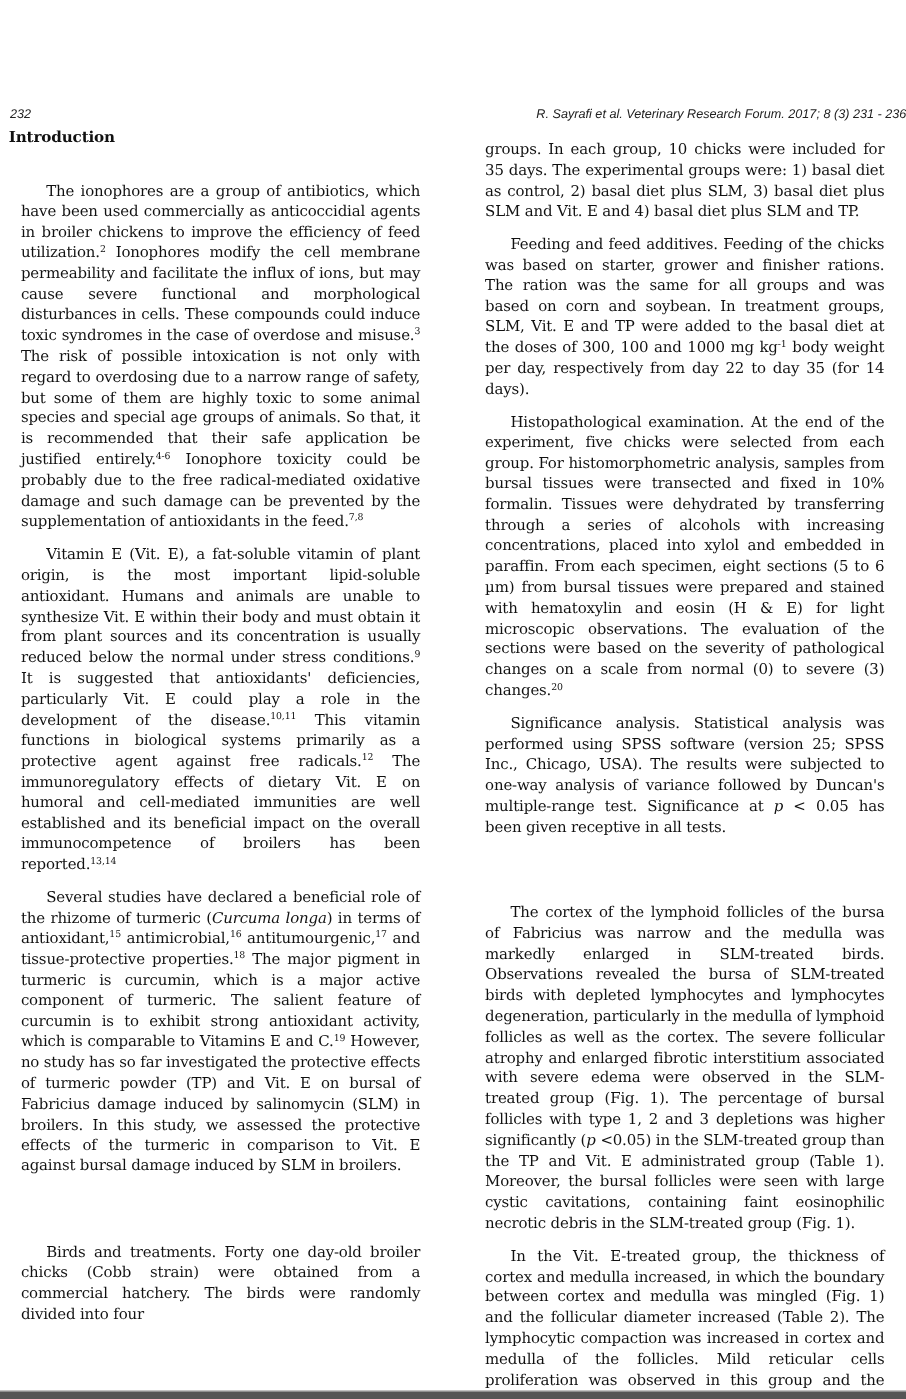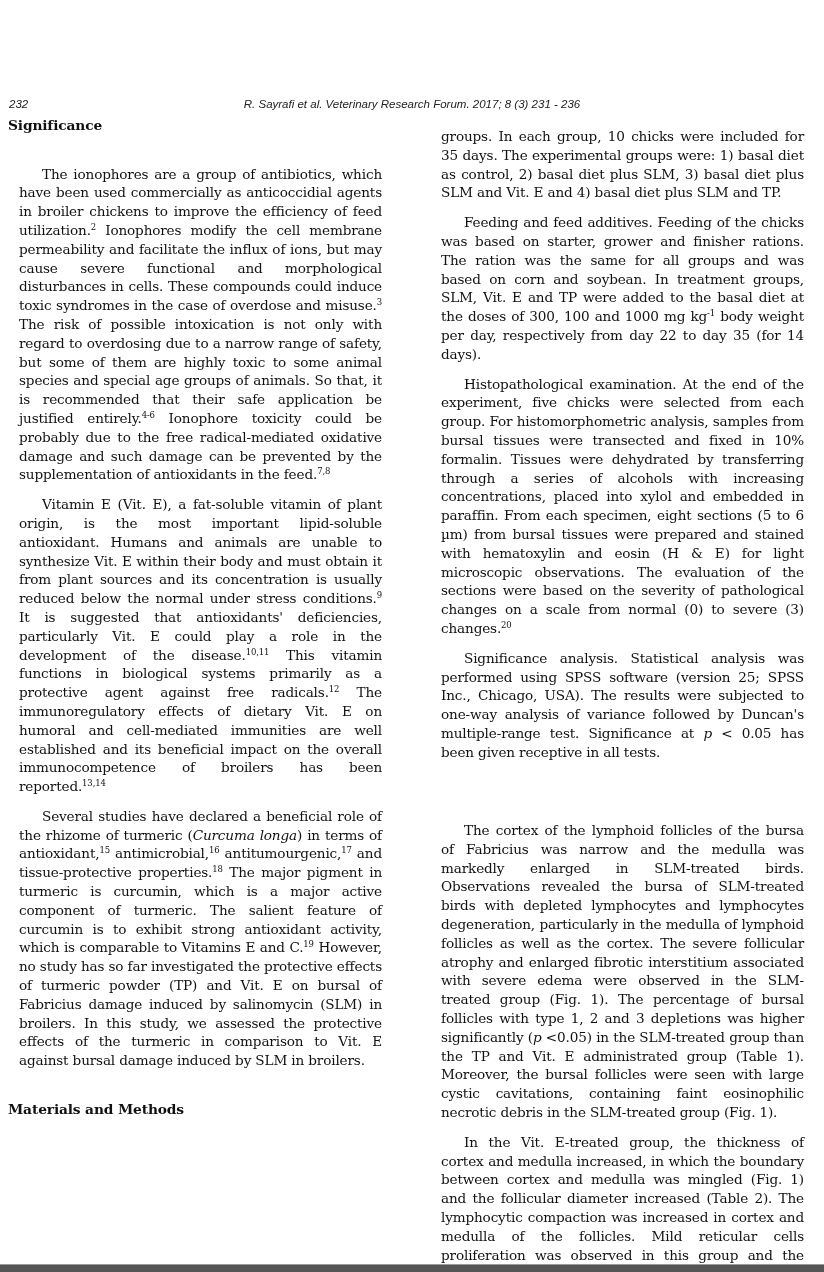--- a/index.html
+++ b/index.html
@@ -5,21 +5,21 @@
   html, body { margin: 0; padding: 0; }
   body {
     width: 824px; height: 1272px; background: #ffffff; position: relative; overflow: hidden;
     font-family: "DejaVu Serif", "Liberation Serif", serif; color: #111;
   }
   .running-head {
     position: absolute; top: 58px; left: 0; width: 824px; height: 18px;
     font-family: "Liberation Sans", sans-serif; font-style: italic; font-size: 11.5px; color: #222; margin-top: 40px;
   }
   .running-head .pg { position: absolute; left: 9px; top: 0; }
-  .running-head .cite { position: absolute; left: 0; width: 824px; text-align: center; top: 0; }
+  .running-head .cite { position: absolute; left: 0; width: 824px; text-align: right; top: 0; }
   .col {
     position: absolute; top: 116px; width: 385px;
     font-size: 13.6px; line-height: 18.8px; text-align: justify; letter-spacing: -0.15px;
   }
   .col.left { left: 8px; }
   .col.right { left: 430px; }
   h2 { font-size: 13.8px; font-weight: bold; margin: 0; line-height: 18.8px; }
   .sec-gap { height: 18.8px; }
   p { margin: 11px; text-indent: 23px; }
   p.noindent { text-indent: 0; }
@@ -31,28 +31,28 @@
 </style>
 </head>
 <body>
 
 <div class="running-head">
   <span class="pg">232</span>
   <span class="cite">R. Sayrafi et al. Veterinary Research Forum. 2017; 8 (3) 231 - 236</span>
 </div>
 
 <div class="col left">
-  <h2>Significance</h2>
+  <h2>Introduction</h2>
   <div class="sec-gap"></div>
   <p><span>The ionophores are a group of antibiotics, which have been used commercially as anticoccidial agents in broiler chickens to improve the efficiency of feed utilization.</span><sup>2</sup><span> Ionophores modify the cell membrane permeability and facilitate the influx of ions, but may cause severe functional and morphological disturbances in cells. These compounds could induce toxic syndromes in the case of overdose and misuse.</span><sup>3</sup><span> The risk of possible intoxication is not only with regard to overdosing due to a narrow range of safety, but some of them are highly toxic to some animal species and special age groups of animals. So that, it is recommended that their safe application be justified entirely.</span><sup>4-6</sup><span> Ionophore toxicity could be probably due to the free radical-mediated oxidative damage and such damage can be prevented by the supplementation of antioxidants in the feed.</span><sup>7,8</sup></p>
   <p><span>Vitamin E (Vit. E), a fat-soluble vitamin of plant origin, is the most important lipid-soluble antioxidant. Humans and animals are unable to synthesize Vit. E within their body and must obtain it from plant sources and its concentration is usually reduced below the normal under stress conditions.</span><sup>9</sup><span> It is suggested that antioxidants' deficiencies, particularly Vit. E could play a role in the development of the disease.</span><sup>10,11</sup><span> This vitamin functions in biological systems primarily as a protective agent against free radicals.</span><sup>12</sup><span> The immunoregulatory effects of dietary Vit. E on humoral and cell-mediated immunities are well established and its beneficial impact on the overall immunocompetence of broilers has been reported.</span><sup>13,14</sup></p>
   <p><span>Several studies have declared a beneficial role of the rhizome of turmeric (</span><span class="i">Curcuma longa</span><span>) in terms of antioxidant,</span><sup>15</sup><span> antimicrobial,</span><sup>16</sup><span> antitumourgenic,</span><sup>17</sup><span> and tissue-protective properties.</span><sup>18</sup><span> The major pigment in turmeric is curcumin, which is a major active component of turmeric. The salient feature of curcumin is to exhibit strong antioxidant activity, which is comparable to Vitamins E and C.</span><sup>19</sup><span> However, no study has so far investigated the protective effects of turmeric powder (TP) and Vit. E on bursal of Fabricius damage induced by salinomycin (SLM) in broilers. In this study, we assessed the protective effects of the turmeric in comparison to Vit. E against bursal damage induced by SLM in broilers.</span></p>
   <div class="sec-gap"></div>
-  <h2>Materials and Methods</h2>
   <div class="sec-gap"></div>
+  <p><span class="b">Birds and treatments.</span><span> Forty one day-old broiler chicks (Cobb strain) were obtained from a commercial hatchery. The birds were randomly divided into four</span></p>
 </div>
 
 <div class="col right">
   <p class="noindent">groups. In each group, 10 chicks were included for 35 days. The experimental groups were: 1) basal diet as control, 2) basal diet plus SLM, 3) basal diet plus SLM and Vit. E and 4) basal diet plus SLM and TP.</p>
   <p><span class="b">Feeding and feed additives.</span><span> Feeding of the chicks was based on starter, grower and finisher rations. The ration was the same for all groups and was based on corn and soybean. In treatment groups, SLM, Vit. E and TP were added to the basal diet at the doses of 300, 100 and 1000 mg kg</span><sup>-1</sup><span> body weight per day, respectively from day 22 to day 35 (for 14 days).</span></p>
   <p><span class="b">Histopathological examination.</span><span> At the end of the experiment, five chicks were selected from each group. For histomorphometric analysis, samples from bursal tissues were transected and fixed in 10% formalin. Tissues were dehydrated by transferring through a series of alcohols with increasing concentrations, placed into xylol and embedded in paraffin. From each specimen, eight sections (5 to 6 µm) from bursal tissues were prepared and stained with hematoxylin and eosin (H &amp; E) for light microscopic observations. The evaluation of the sections were based on the severity of pathological changes on a scale from normal (0) to severe (3) changes.</span><sup>20</sup></p>
   <p><span class="b">Significance analysis.</span><span> Statistical analysis was performed using SPSS software (version 25; SPSS Inc., Chicago, USA). The results were subjected to one-way analysis of variance followed by Duncan's multiple-range test. Significance at </span><span class="i">p</span><span> &lt; 0.05 has been given receptive in all tests.</span></p>
   <div class="sec-gap"></div>
   <div class="sec-gap"></div>
   <p><span>The cortex of the lymphoid follicles of the bursa of Fabricius was narrow and the medulla was markedly enlarged in SLM-treated birds. Observations revealed the bursa of SLM-treated birds with depleted lymphocytes and lymphocytes degeneration, particularly in the medulla of lymphoid follicles as well as the cortex. The severe follicular atrophy and enlarged fibrotic interstitium associated with severe edema were observed in the SLM-treated group (Fig. 1). The percentage of bursal follicles with type 1, 2 and 3 depletions was higher significantly (</span><span class="i">p</span><span> &lt;0.05) in the SLM-treated group than the TP and Vit. E administrated group (Table 1). Moreover, the bursal follicles were seen with large cystic cavitations, containing faint eosinophilic necrotic debris in the SLM-treated group (Fig. 1).</span></p>

